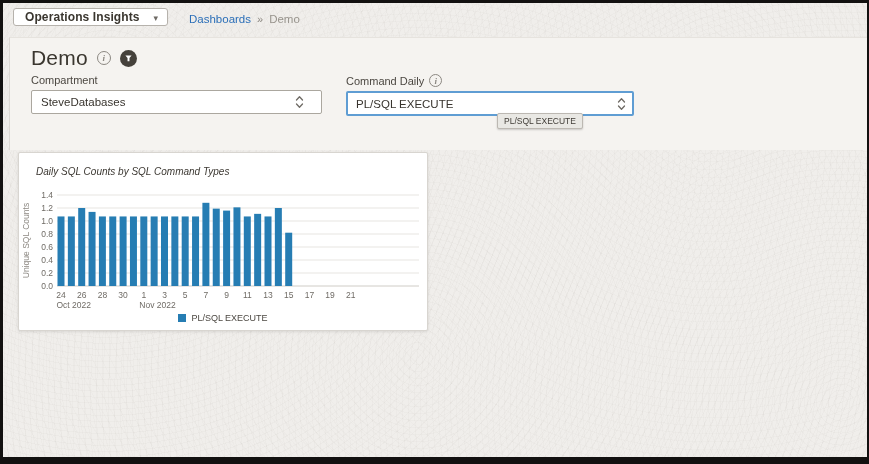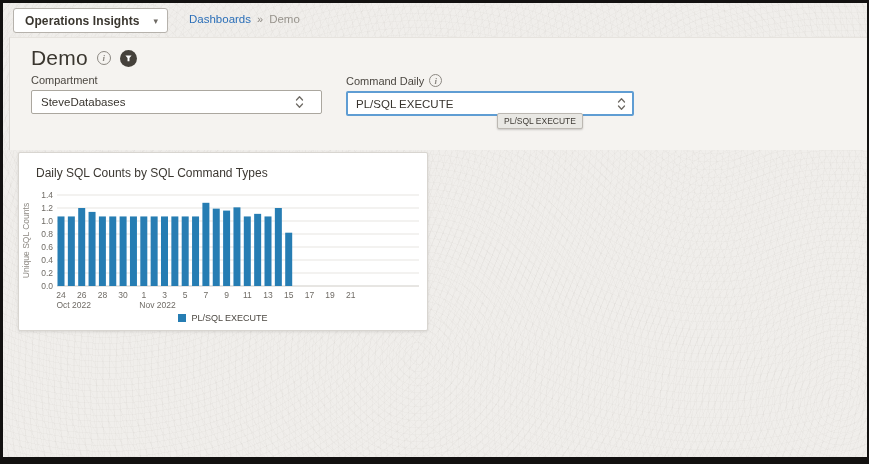--- a/index.html
+++ b/index.html
@@ -14,21 +14,21 @@
     background-color:#f0eeeb;
     background-image:
       repeating-radial-gradient(circle at 12% 22%, rgba(110,100,88,0.030) 0 1px, transparent 1px 6px),
       repeating-radial-gradient(circle at 48% 78%, rgba(110,100,88,0.026) 0 1px, transparent 1px 7px),
       repeating-radial-gradient(circle at 82% 12%, rgba(110,100,88,0.022) 0 1px, transparent 1px 8px),
       repeating-radial-gradient(circle at 97% 88%, rgba(110,100,88,0.026) 0 1px, transparent 1px 6px);
     overflow:hidden;
   }
   
   .app-switcher{
-    position:absolute; left:10px; top:5px; height:25px;
+    position:absolute; left:10px; top:5px; height:18px;
     display:flex; align-items:center; gap:14px;
     background:#fff; border:1px solid #b6b2ac; border-radius:3px;
     padding:0 9px 0 11px; cursor:pointer;
   }
   .app-switcher .lbl{ font-size:12px; font-weight:700; color:#3a362f; letter-spacing:.1px;}
   .app-switcher .caret{ font-size:9px; color:#6e6a64; margin-top:1px;}
   .breadcrumb{
     position:absolute; left:138px; top:10px; display:flex; align-items:center; gap:6px;
     font-size:11.5px;
     padding-left:48px;
@@ -68,21 +68,21 @@
     background:#e9e8e4; border:1px solid #bcb8b2; border-radius:2px;
     box-shadow:0 1px 2px rgba(0,0,0,.18);
     font-size:8.5px; color:#3f3b36; padding:2px 6px; white-space:nowrap;
   }
   
   .card{
     position:absolute; left:15px; top:149px; width:410px; height:179px;
     background:#fff; border:1px solid #d8d5d0; border-radius:2px;
     box-shadow:0 1px 3px rgba(0,0,0,.10);
   }
-  .card-title{ position:absolute; left:17px; top:13px; font-size:12px; color:#3c3832;}
+  .card-title{ position:absolute; left:17px; top:13px; font-size:10px; color:#3c3832;font-style:italic;}
   #chart-svg{ position:absolute; left:2px; top:28px;}
   #chart-svg text{ font-family:"Liberation Sans","DejaVu Sans",sans-serif;}
   .tick{ font-size:8.5px; fill:#6f6b65;}
   .axis-label{ font-size:8.5px; fill:#8d8983;}
   .legend{ position:absolute; left:0; right:0; bottom:7px; display:flex; justify-content:center;}
   .legend-item{ display:flex; align-items:center; gap:5px; cursor:pointer;}
   .legend-swatch{ width:8px; height:8px; display:inline-block;}
   .legend-label{ font-size:9px; color:#4b4741;}
 </style>
 </head>

